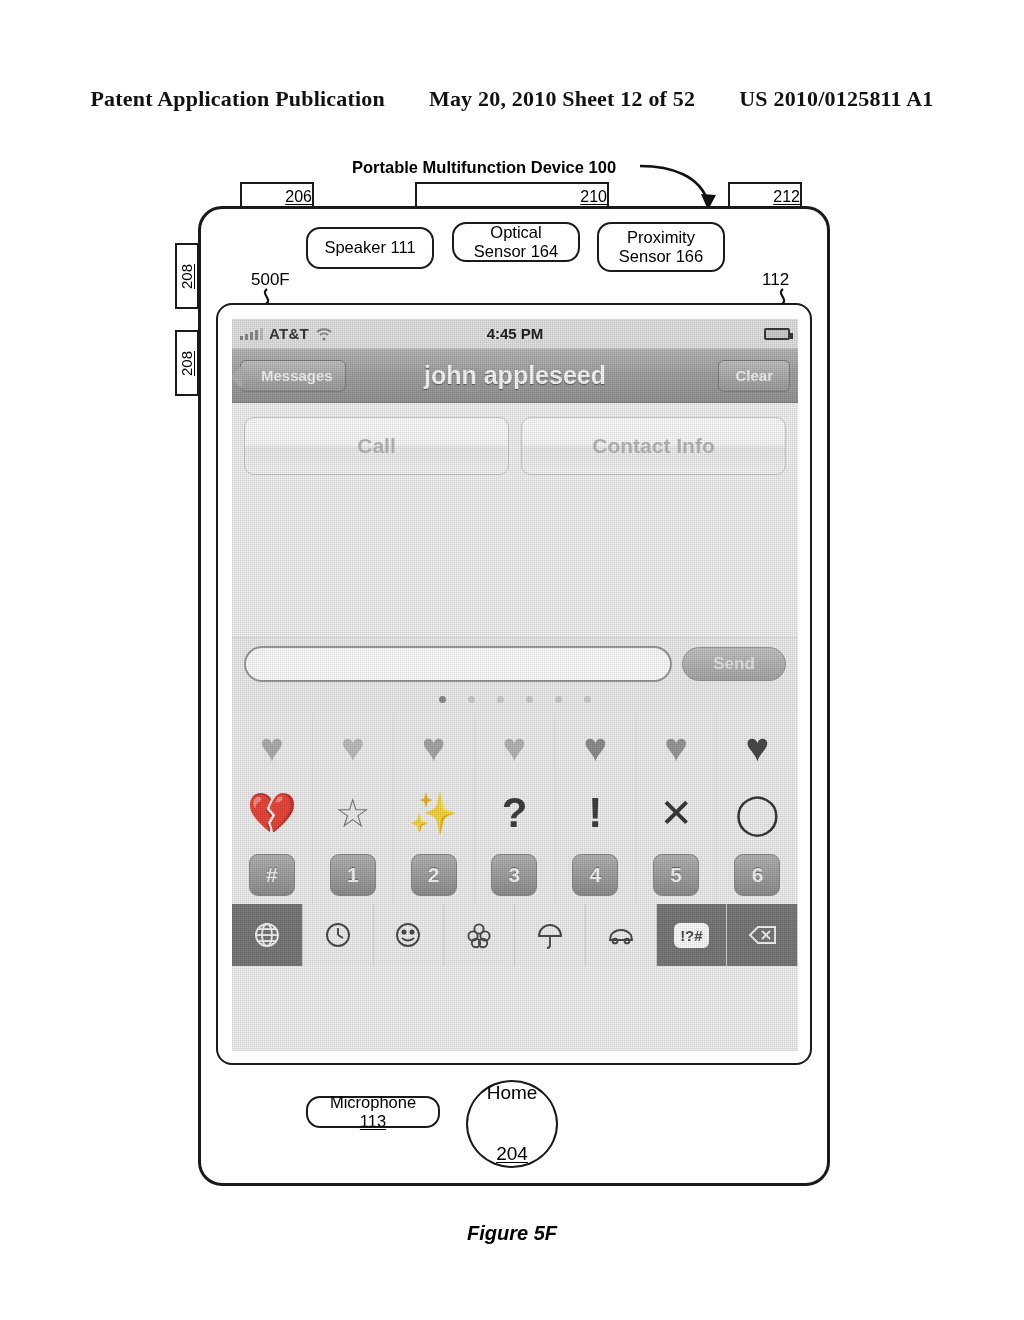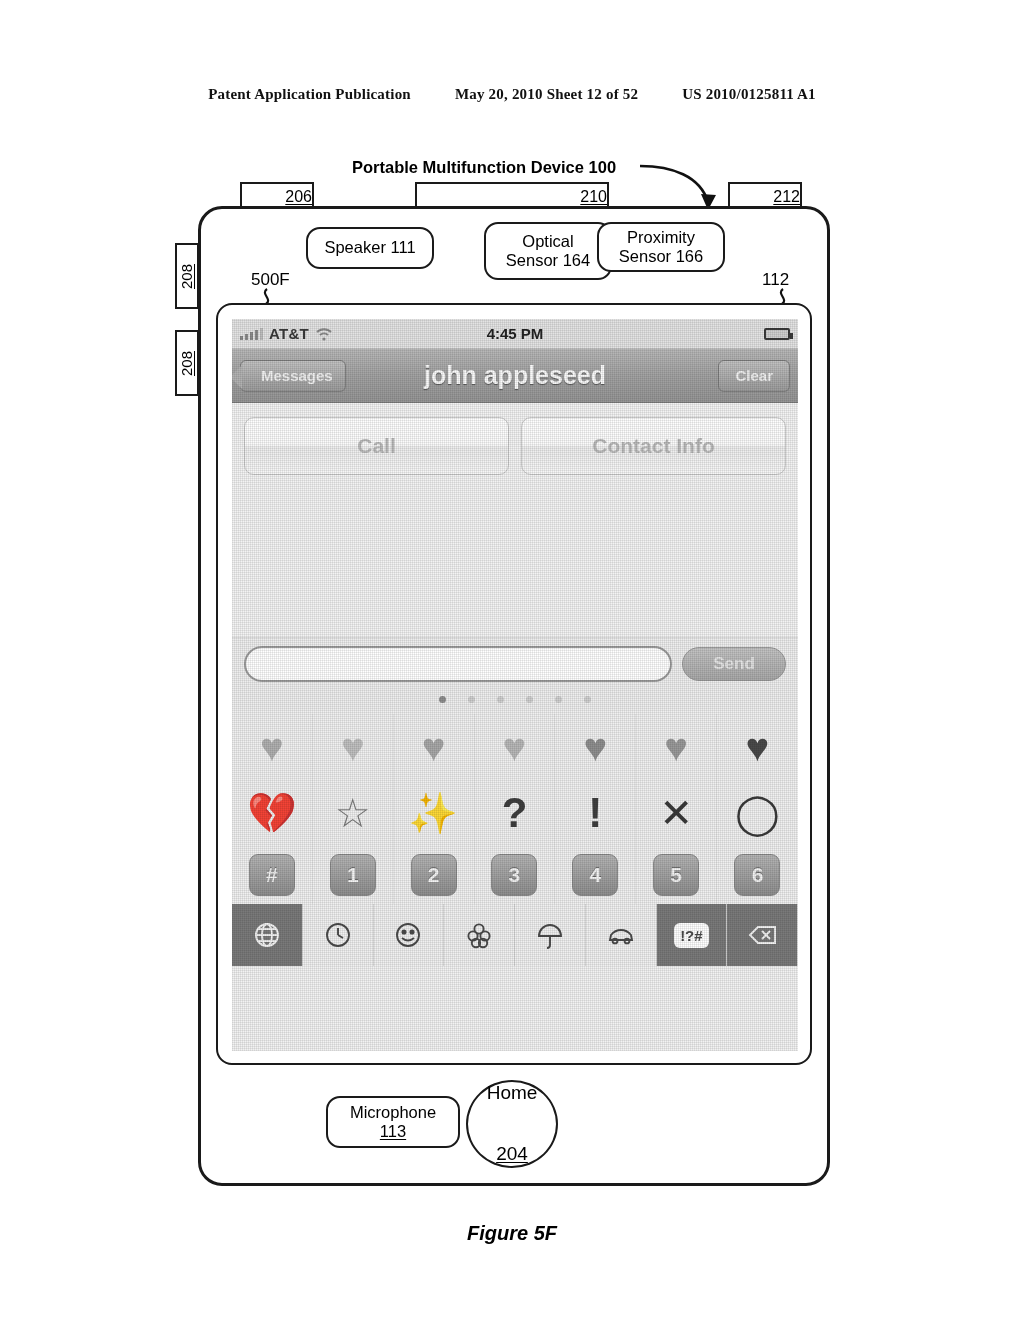--- a/index.html
+++ b/index.html
@@ -18,21 +18,21 @@
 
   
   .pub-header {
     position: absolute;
     top: 86px; left: 0; width: 1024px;
     display: flex;
     justify-content: center;
     align-items: baseline;
     font-family: "Liberation Serif", serif;
     font-weight: bold;
-    font-size: 15px;
+    font-size: 22px;
     color: #111;
     letter-spacing: 0.2px;
   }
   .pub-header .seg { white-space: nowrap; }
   .pub-header .seg.s1 { margin-right: 44px; }
   .pub-header .seg.s2 { margin-right: 44px; }
 
   
   .device-title {
     position: absolute;
@@ -102,21 +102,21 @@
     font-family: "Liberation Sans", sans-serif;
     font-size: 16.5px;
     color: #000;
     text-align: center;
     display: flex; flex-direction: column;
     align-items: center; justify-content: center;
     line-height: 1.18;
   }
   .pill u { text-decoration: underline; text-underline-offset: 2px; }
   #pill-speaker  { left: 306px; top: 227px; width: 128px; height: 42px; }
-  #pill-optical  { left: 452px; top: 222px; width: 128px; height: 58px; margin-left: 32px; }
+  #pill-optical  { left: 452px; top: 222px; width: 128px; height: 40px; }
   #pill-prox     { left: 597px; top: 222px; width: 128px; height: 50px; }
 
   
   .reflabel {
     position: absolute;
     font-family: "Liberation Sans", sans-serif;
     font-size: 17px;
     color: #000;
     white-space: nowrap;
   }
@@ -310,21 +310,21 @@
     flex: 1;
     display: flex; align-items: center; justify-content: center;
     border-right: 1px solid #d6d6d6;
     background: #f0f0f0;
   }
   .kb-cell.dark { background: #7a7a7a; }
   .kb-cell.dark svg { stroke: #f4f4f4; fill: none; }
   .kb-cell svg { stroke: #4b4b4b; fill: none; }
 
   
-  #pill-mic  { left: 326px; top: 1096px; width: 134px; height: 52px; }
+  #pill-mic  { left: 306px; top: 1096px; width: 134px; height: 32px; }
   #pill-accel{ left: 578px; top: 1096px; width: 160px; height: 48px; }
   .home-oval {
     position: absolute;
     left: 466px; top: 1080px;
     width: 92px; height: 88px;
     border: 2.6px solid #1a1a1a;
     border-radius: 50%;
     background: #fff;
     display: flex; flex-direction: column;
     align-items: center; justify-content: space-between;

